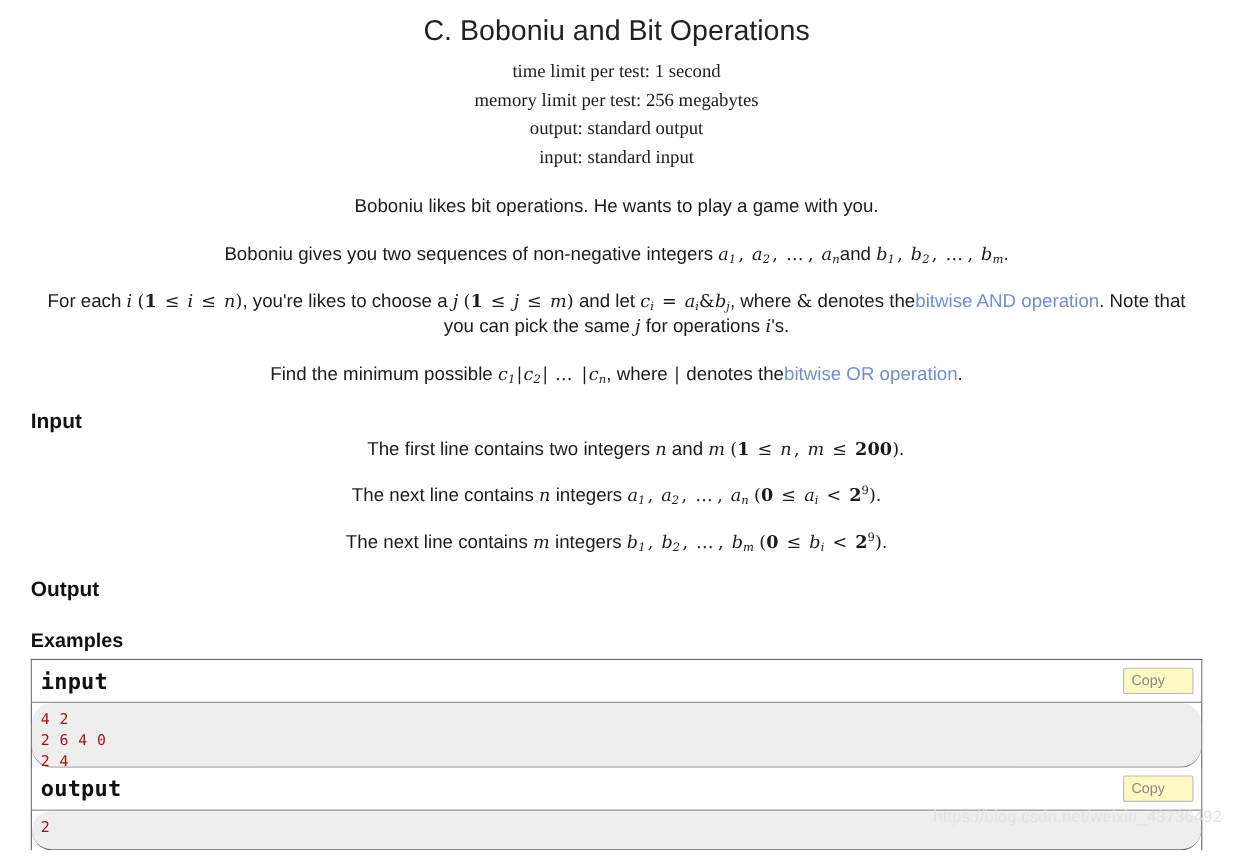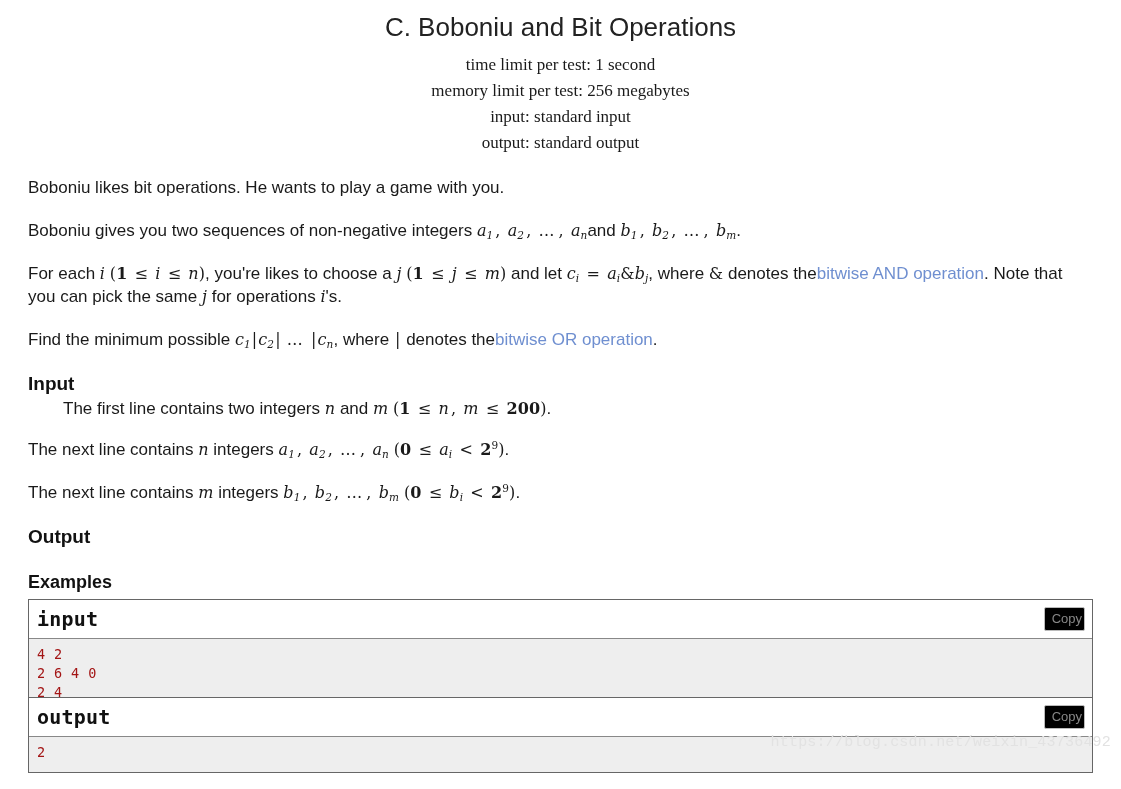--- a/index.html
+++ b/index.html
@@ -44,20 +44,21 @@
   
   .statement {
     padding: 0 28px 0 28px;
     margin-top: 20px;
   }
   .para {
     font-size: 17px;
     line-height: 23px;
     margin: 0 0 20px 0;
     color: #1a1a1a;
+    text-align: center;
   }
   .para.tight { margin-bottom: 18px; margin-left: 35px; }
 
   
   .m {
     font-family: "DejaVu Serif", "Liberation Serif", serif;
     font-style: italic;
     font-size: 16px;
     letter-spacing: 0.1px;
     white-space: nowrap;
@@ -121,67 +122,68 @@
     color: #111111;
     line-height: 39px;
     padding-left: 8px;
     letter-spacing: 0.2px;
   }
   .copy-btn {
     position: absolute;
     right: 7px;
     top: 7px;
     border: 1px solid #bbbbbb;
-    background: #000000;
+    background: #fef9c3;
     color: #888888;
     font-family: "Liberation Sans", sans-serif;
     font-size: 13px;
     line-height: 15px;
-    padding: 3px 2px 4px 7px;
+    padding: 3px 25px 4px 7px;
     border-radius: 2px;
     cursor: pointer;
   }
   pre.io-data {
     margin: 0;
     background: #eeeeee;
     color: #a31515;
     font-family: "DejaVu Sans Mono", monospace;
     font-size: 13.5px;
     line-height: 19px;
     padding: 6px 0 8px 8px;
     border-bottom: 1px solid #666666;
     box-sizing: border-box;
     letter-spacing: 0.4px;
+    border-radius: 19px;
   }
   pre.io-data.input-data  { height: 59px; }
   pre.io-data.output-data { height: 36px; }
 
   .watermark {
     position: absolute;
     right: 10px;
     bottom: 16px;
-    font-family: Liberation Mono, monospace;
+    font-family: Liberation Sans, sans-serif;
     font-size: 15px;
     color: #e2e2e2;
     letter-spacing: 0.2px;
     pointer-events: none;
     white-space: nowrap;
   }
 </style>
 </head>
 <body>
 
 <div class="page">
 
   <div class="problem-header">
     <div class="title">C. Boboniu and Bit Operations</div>
     <div class="limit-line">time limit per test: 1 second</div>
     <div class="limit-line">memory limit per test: 256 megabytes</div>
+    <div class="limit-line">output: standard output</div>
     <div class="limit-line">input: standard input</div>
-    <div class="limit-line">output: standard output</div>
   </div>
 
   <div class="statement">
 
     <p class="para">Boboniu likes bit operations. He wants to play a game with you.</p>
 
     <p class="para">
       <span>Boboniu gives you two sequences of non-negative integers</span>
       <span class="m">a<sub>1</sub><span class="op">,</span> a<sub>2</sub><span class="op">,</span> <span class="dots">…</span><span class="op">,</span> a<sub>n</sub></span><span>and</span>
       <span class="m">b<sub>1</sub><span class="op">,</span> b<sub>2</sub><span class="op">,</span> <span class="dots">…</span><span class="op">,</span> b<sub>m</sub></span><span>.</span>

